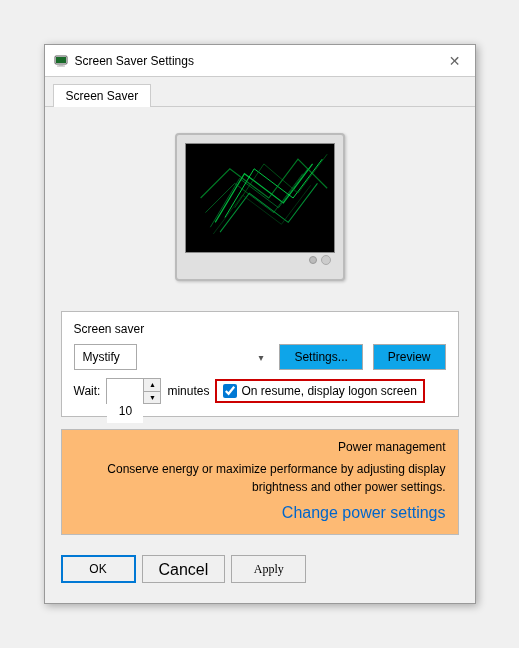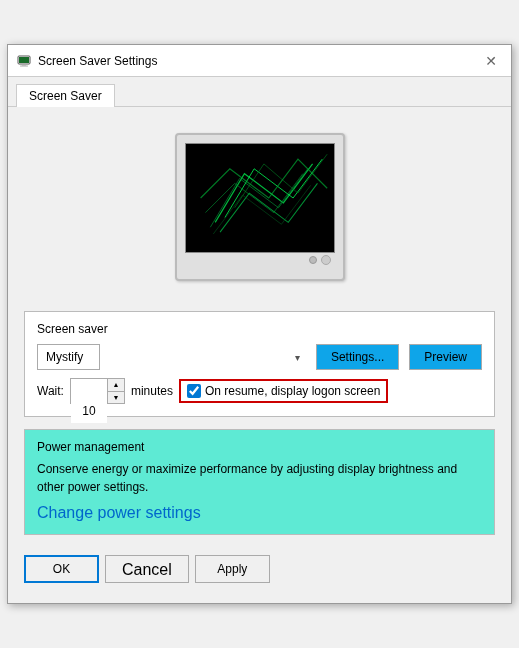--- a/index.html
+++ b/index.html
@@ -7,21 +7,21 @@
       font-family: 'Segoe UI', Tahoma, Geneva, Verdana, sans-serif;
       font-size: 12px;
       background: #f0f0f0;
       display: flex;
       justify-content: center;
       align-items: center;
       width: 519px;
       height: 648px;
     }
     .window {
-      width: 505px;
+      width: 432px;
       background: #f0f0f0;
       border: 1px solid #999;
       box-shadow: 2px 2px 8px rgba(0,0,0,0.3);
     }
     .title-bar {
       background: #fff;
       border-bottom: 1px solid #ccc;
       display: flex;
       align-items: center;
       padding: 6px 8px;
@@ -225,23 +225,24 @@
     }
     .resume-checkbox {
       width: 14px;
       height: 14px;
       cursor: pointer;
       accent-color: #0078d4;
     }
     .resume-label { font-size: 12px; cursor: pointer; }
     .power-section {
       border: 1px solid #bbb;
-      background: #5eead4;
+      background: #fdba74;
       padding: 10px 12px 12px 12px;
       margin-bottom: 12px;
+      text-align: right;
     }
     .power-section-label {
       font-size: 12px;
       color: #000;
       margin-bottom: 6px;
     }
     .power-desc {
       font-size: 12px;
       color: #000;
       margin-bottom: 8px;
@@ -278,20 +279,21 @@
       height: 28px;
     }
     .btn-apply {
       min-width: 75px;
       padding: 5px 16px;
       font-size: 12px;
       border: 1px solid #aaa;
       background: #f0f0f0;
       cursor: pointer;
       height: 28px;
+      font-family: Liberation Serif, serif;
     }
     
     .mystify-canvas {
       position: absolute;
       top: 0; left: 0; width: 100%; height: 100%;
     }
   </style>
 </head>
 <body>
 

